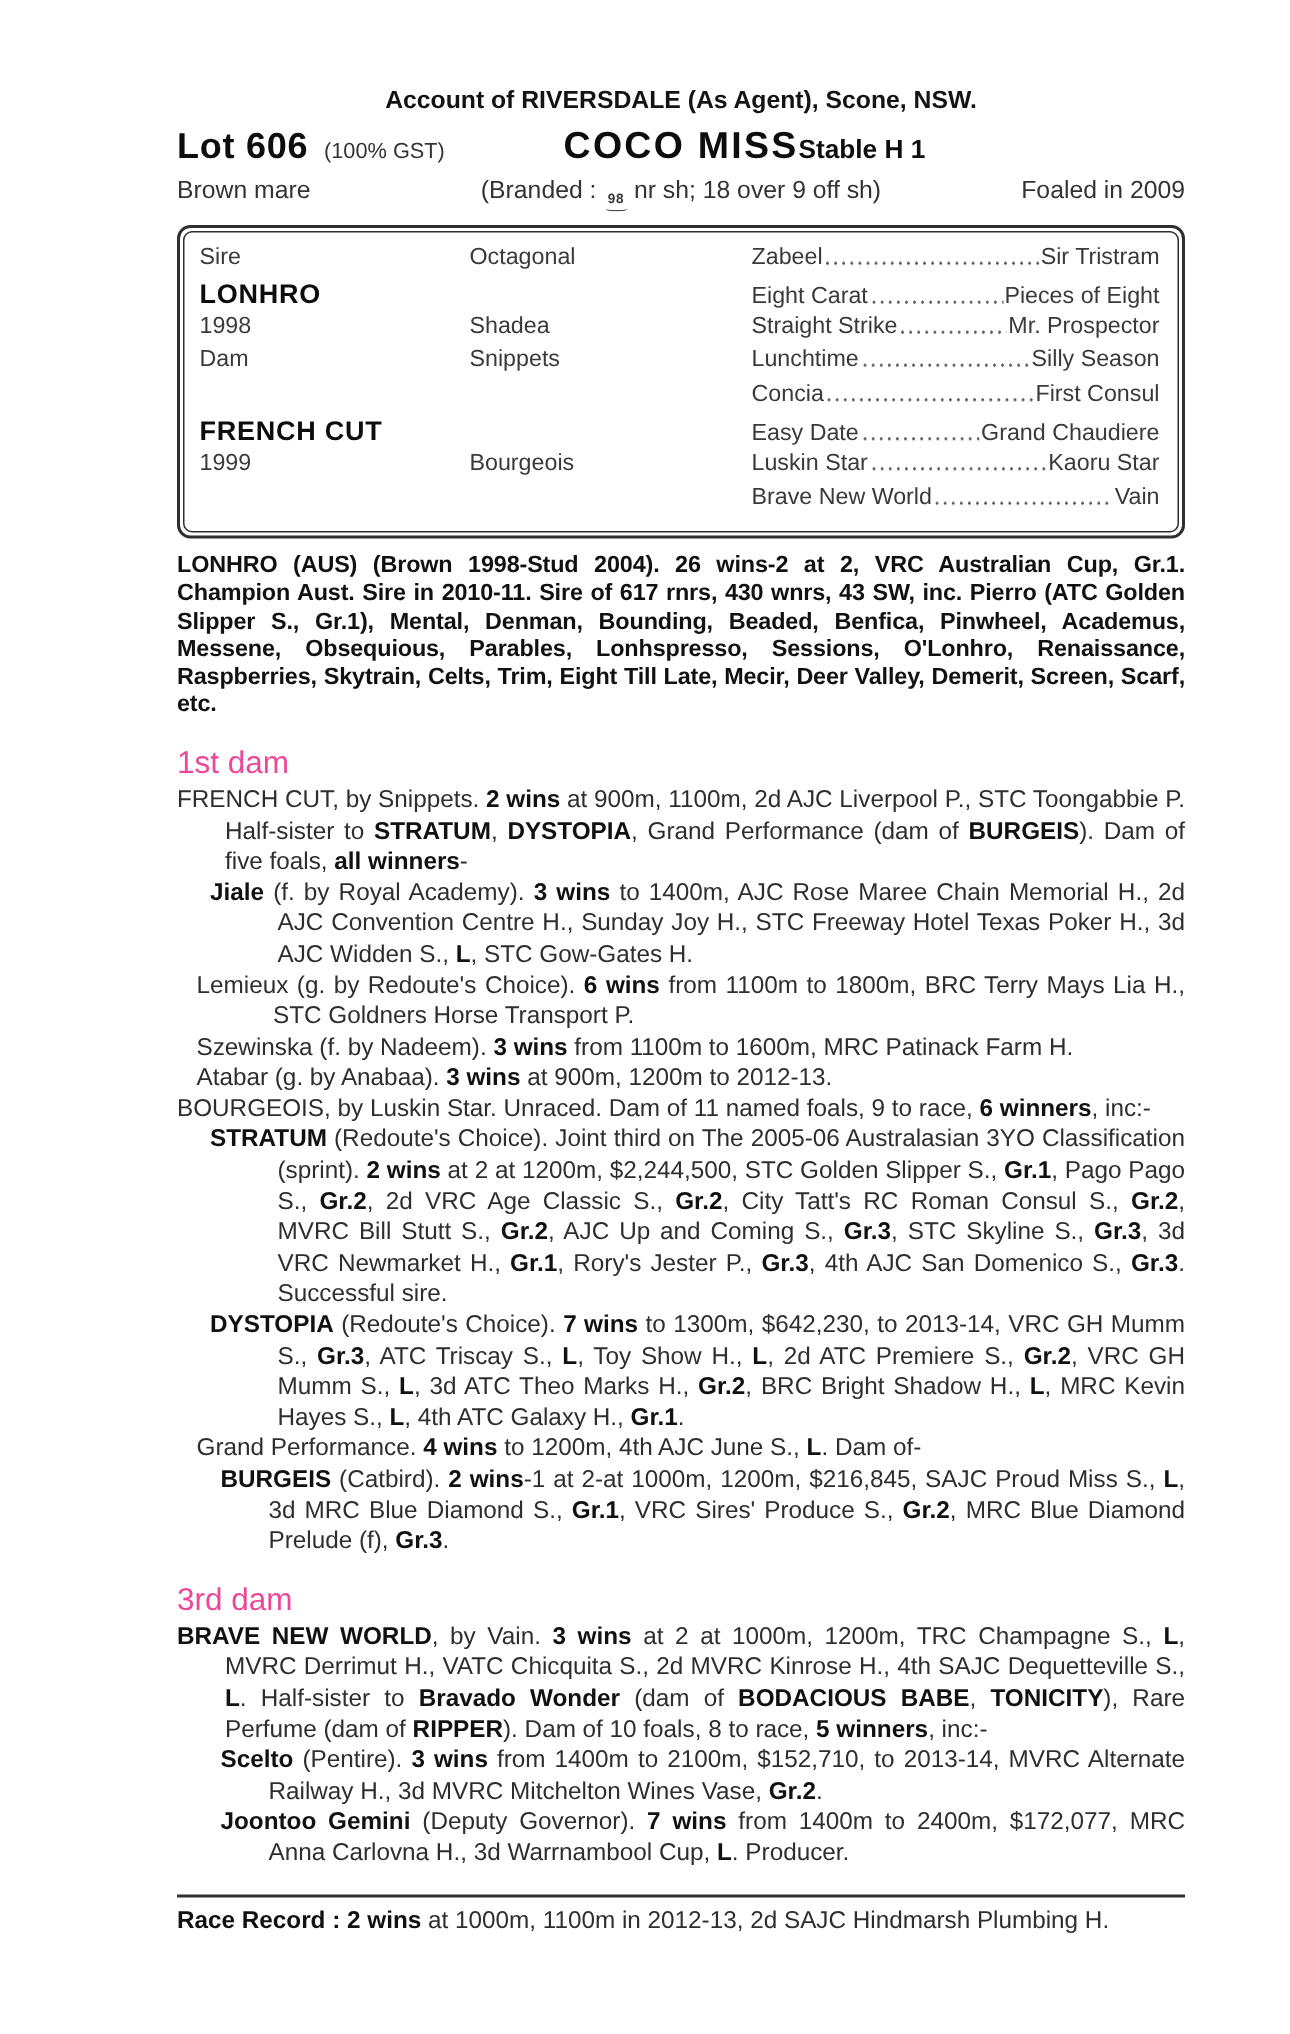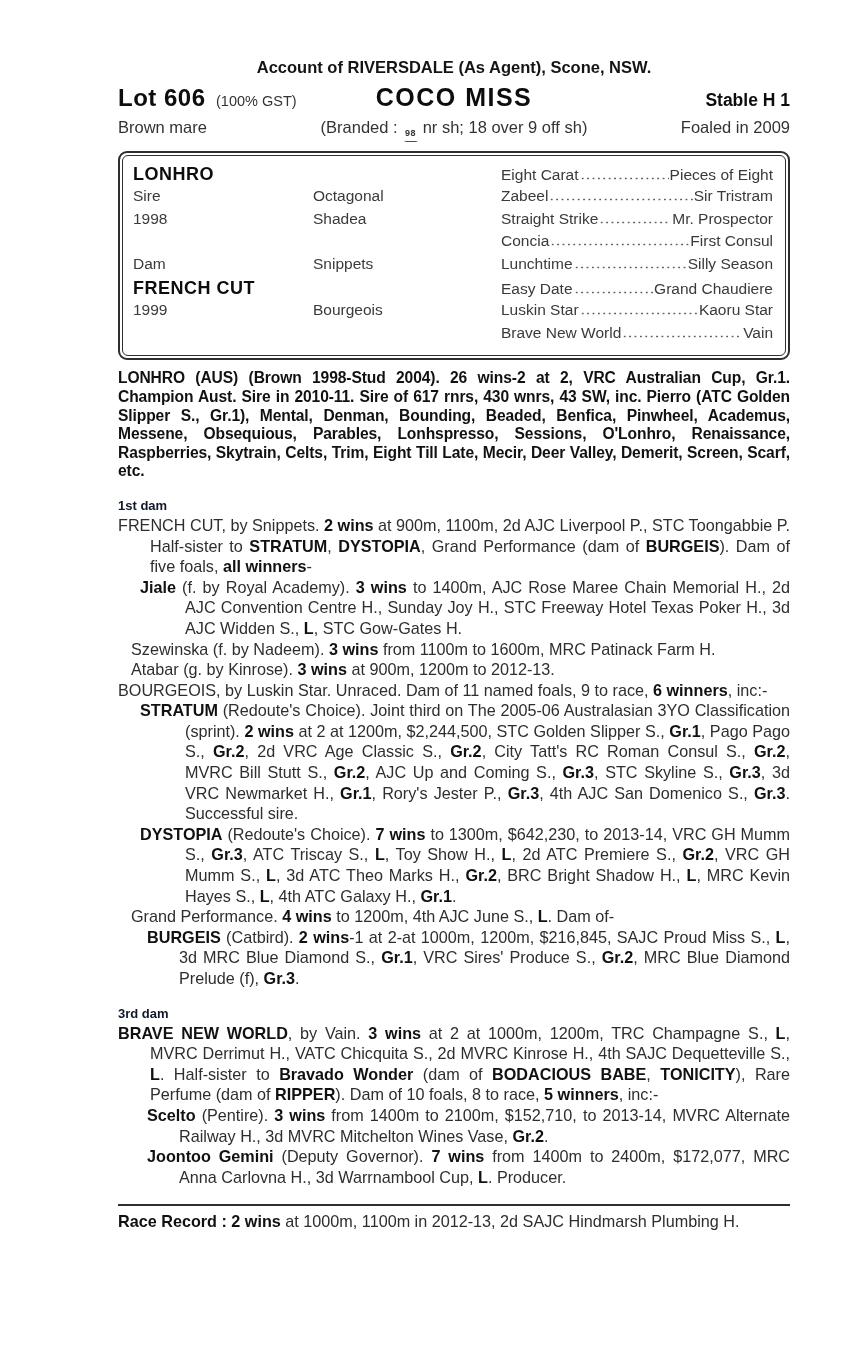--- a/index.html
+++ b/index.html
@@ -10,21 +10,21 @@
     color:#2a2a2a;
   }
   .b{font-weight:bold;color:#111;}
   
   .account{font-weight:bold;color:#141414;font-size:16.5px;text-align:center;margin-bottom:6px;}
   .lot-line{display:grid;grid-template-columns:1fr auto 1fr;align-items:baseline;margin-top:2px;}
   .lot-left{white-space:nowrap;}
   .lot-num{font-weight:bold;color:#0d0d0d;font-size:24px;letter-spacing:.5px;}
   .gst{font-size:14.5px;color:#333;margin-left:6px;}
   .horse-name{font-weight:bold;color:#0d0d0d;font-size:25px;letter-spacing:1.5px;text-align:left;}
-  .stable{font-weight:bold;color:#0d0d0d;font-size:17.5px;text-align:right;white-space:nowrap;}
+  .stable{font-weight:bold;color:#0d0d0d;font-size:17.5px;white-space:nowrap;}
   .detail-line{display:grid;grid-template-columns:1fr auto 1fr;align-items:baseline;font-size:16.5px;margin-top:6px;color:#333;}
   .detail-right{text-align:right;}
   .branded{white-space:nowrap;}
   .brand{display:inline-block;vertical-align:-3px;margin:0 5px 0 6px;line-height:1;text-align:center;}
   .brand-top{display:block;font-size:9px;letter-spacing:.5px;color:#333;font-weight:bold;}
   .brand-bot{display:block;height:3px;width:14px;border-bottom:1.6px solid #4a4a4a;border-radius:40%;}
   
   .ped-outer{margin-top:9px;border:2px solid #2e2e2e;border-radius:9px;padding:2px;}
   .ped-inner{border:1px solid #2e2e2e;border-radius:6px;padding:8px 12px 9px 10px;}
   .ped-row{display:grid;grid-template-columns:180px 188px 1fr;height:22.8px;align-items:baseline;}
@@ -33,21 +33,21 @@
   .ped-c2{font-size:15.5px;color:#3a3a3a;}
   .anc-row{display:flex;align-items:baseline;font-size:15.5px;color:#3a3a3a;}
   .anc-l,.anc-r{white-space:nowrap;}
   .leader{flex:1 1 auto;min-width:10px;height:13px;align-self:flex-end;margin:0 1px;
     background-image:radial-gradient(circle,#5a5a5a 0.9px,rgba(0,0,0,0) 1.15px);
     background-size:5.4px 5px;background-repeat:repeat-x;background-position:left 0 bottom 3px;}
   
   .sire-summary{margin-top:9px;font-weight:bold;color:#101010;font-size:15.6px;line-height:18.6px;
     text-align:justify;letter-spacing:-0.1px;}
   
-  .dam-heading{font-weight:bold;color:#0f172a;font-size:13px;margin-top:17px;margin-bottom:2px;}
+  .dam-heading{font-weight:normal;color:#ec4899;font-size:21px;margin-top:17px;margin-bottom:2px;}
   .para{font-size:16.2px;line-height:20.6px;text-align:justify;color:#2e2e2e;}
   .i0{padding-left:32px;text-indent:-32px;}
   .i1{margin-left:13px;padding-left:51px;text-indent:-51px;}
   .i2{margin-left:22px;padding-left:45px;text-indent:-45px;}
   .i3{margin-left:29px;padding-left:32px;text-indent:-32px;}
   
   .race-rule{border:none;border-top:2px solid #2e2e2e;margin:17px 0 5px 0;}
 </style>
 </head>
 <body>
@@ -69,62 +69,62 @@
     <div>Brown mare</div>
     <div class="branded">
       <span>(Branded :</span><span class="brand"><span class="brand-top">98</span><span class="brand-bot"></span></span><span>nr sh; 18 over 9 off sh)</span>
     </div>
     <div class="detail-right">Foaled in 2009</div>
   </div>
 
   <div class="ped-outer">
     <div class="ped-inner">
         <div class="ped-row">
+          <div class="ped-c1">Sire</div>
+          <div class="ped-c2">Octagonal</div>
+          <div class="anc-row">
+            <span class="anc-l">Zabeel</span>
+            <span class="leader"></span>
+            <span class="anc-r">Sir Tristram</span>
+          </div>
+        </div>
+        <div class="ped-row">
           <div class="ped-c1 ped-name">LONHRO</div>
           <div class="ped-c2"></div>
           <div class="anc-row">
             <span class="anc-l">Eight Carat</span>
             <span class="leader"></span>
             <span class="anc-r">Pieces of Eight</span>
-          </div>
-        </div>
-        <div class="ped-row">
-          <div class="ped-c1">Sire</div>
-          <div class="ped-c2">Octagonal</div>
-          <div class="anc-row">
-            <span class="anc-l">Zabeel</span>
-            <span class="leader"></span>
-            <span class="anc-r">Sir Tristram</span>
           </div>
         </div>
         <div class="ped-row">
           <div class="ped-c1">1998</div>
           <div class="ped-c2">Shadea</div>
           <div class="anc-row">
             <span class="anc-l">Straight Strike</span>
             <span class="leader"></span>
             <span class="anc-r">Mr. Prospector</span>
           </div>
         </div>
         <div class="ped-row">
+          <div class="ped-c1">Dam</div>
+          <div class="ped-c2">Snippets</div>
+          <div class="anc-row">
+            <span class="anc-l">Lunchtime</span>
+            <span class="leader"></span>
+            <span class="anc-r">Silly Season</span>
+          </div>
+        </div>
+        <div class="ped-row">
           <div class="ped-c1"></div>
           <div class="ped-c2"></div>
           <div class="anc-row">
             <span class="anc-l">Concia</span>
             <span class="leader"></span>
             <span class="anc-r">First Consul</span>
-          </div>
-        </div>
-        <div class="ped-row">
-          <div class="ped-c1">Dam</div>
-          <div class="ped-c2">Snippets</div>
-          <div class="anc-row">
-            <span class="anc-l">Lunchtime</span>
-            <span class="leader"></span>
-            <span class="anc-r">Silly Season</span>
           </div>
         </div>
         <div class="ped-row">
           <div class="ped-c1 ped-name">FRENCH CUT</div>
           <div class="ped-c2"></div>
           <div class="anc-row">
             <span class="anc-l">Easy Date</span>
             <span class="leader"></span>
             <span class="anc-r">Grand Chaudiere</span>
           </div>
@@ -149,22 +149,23 @@
         </div>
       </div>
   </div>
 
   <div class="sire-summary"><span class="b">LONHRO (AUS) (Brown 1998-Stud 2004). 26 wins-2 at 2, VRC Australian Cup, Gr.1. Champion Aust. Sire in 2010-11. Sire of 617 rnrs, 430 wnrs, 43 SW, inc. Pierro (ATC Golden Slipper S., Gr.1), Mental, Denman, Bounding, Beaded, Benfica, Pinwheel, Academus, Messene, Obsequious, Parables, Lonhspresso, Sessions, O'Lonhro, Renaissance, Raspberries, Skytrain, Celts, Trim, Eight Till Late, Mecir, Deer Valley, Demerit, Screen, Scarf, etc.</span></div>
 
   <div>
       <div class="dam-heading">1st dam</div>
       <div class="para i0"><span>FRENCH CUT, by Snippets. </span><span class="b">2 wins</span><span> at 900m, 1100m, 2d AJC Liverpool P., STC Toongabbie P. Half-sister to </span><span class="b">STRATUM</span><span>, </span><span class="b">DYSTOPIA</span><span>, Grand Performance (dam of </span><span class="b">BURGEIS</span><span>). Dam of five foals, </span><span class="b">all winners</span><span>-</span></div>
       <div class="para i2"><span class="b">Jiale</span><span> (f. by Royal Academy). </span><span class="b">3 wins</span><span> to 1400m, AJC Rose Maree Chain Memorial H., 2d AJC Convention Centre H., Sunday Joy H., STC Freeway Hotel Texas Poker H., 3d AJC Widden S., </span><span class="b">L</span><span>, STC Gow-Gates H.</span></div>
+      <div class="para i1"><span>Lemieux (g. by Redoute's Choice). </span><span class="b">6 wins</span><span> from 1100m to 1800m, BRC Terry Mays Lia H., STC Goldners Horse Transport P.</span></div>
       <div class="para i1"><span>Szewinska (f. by Nadeem). </span><span class="b">3 wins</span><span> from 1100m to 1600m, MRC Patinack Farm H.</span></div>
-      <div class="para i1"><span>Atabar (g. by Kinrose). </span><span class="b">3 wins</span><span> at 900m, 1200m to 2012-13.</span></div>
+      <div class="para i1"><span>Atabar (g. by Anabaa). </span><span class="b">3 wins</span><span> at 900m, 1200m to 2012-13.</span></div>
       <div class="para i0"><span>BOURGEOIS, by Luskin Star. Unraced. Dam of 11 named foals, 9 to race, </span><span class="b">6 winners</span><span>, inc:-</span></div>
       <div class="para i2"><span class="b">STRATUM</span><span> (Redoute's Choice). Joint third on The 2005-06 Australasian 3YO Classification (sprint). </span><span class="b">2 wins</span><span> at 2 at 1200m, $2,244,500, STC Golden Slipper S., </span><span class="b">Gr.1</span><span>, Pago Pago S., </span><span class="b">Gr.2</span><span>, 2d VRC Age Classic S., </span><span class="b">Gr.2</span><span>, City Tatt's RC Roman Consul S., </span><span class="b">Gr.2</span><span>, MVRC Bill Stutt S., </span><span class="b">Gr.2</span><span>, AJC Up and Coming S., </span><span class="b">Gr.3</span><span>, STC Skyline S., </span><span class="b">Gr.3</span><span>, 3d VRC Newmarket H., </span><span class="b">Gr.1</span><span>, Rory's Jester P., </span><span class="b">Gr.3</span><span>, 4th AJC San Domenico S., </span><span class="b">Gr.3</span><span>. Successful sire.</span></div>
       <div class="para i2"><span class="b">DYSTOPIA</span><span> (Redoute's Choice). </span><span class="b">7 wins</span><span> to 1300m, $642,230, to 2013-14, VRC GH Mumm S., </span><span class="b">Gr.3</span><span>, ATC Triscay S., </span><span class="b">L</span><span>, Toy Show H., </span><span class="b">L</span><span>, 2d ATC Premiere S., </span><span class="b">Gr.2</span><span>, VRC GH Mumm S., </span><span class="b">L</span><span>, 3d ATC Theo Marks H., </span><span class="b">Gr.2</span><span>, BRC Bright Shadow H., </span><span class="b">L</span><span>, MRC Kevin Hayes S., </span><span class="b">L</span><span>, 4th ATC Galaxy H., </span><span class="b">Gr.1</span><span>.</span></div>
       <div class="para i1"><span>Grand Performance. </span><span class="b">4 wins</span><span> to 1200m, 4th AJC June S., </span><span class="b">L</span><span>. Dam of-</span></div>
       <div class="para i3"><span class="b">BURGEIS</span><span> (Catbird). </span><span class="b">2 wins</span><span>-1 at 2-at 1000m, 1200m, $216,845, SAJC Proud Miss S., </span><span class="b">L</span><span>, 3d MRC Blue Diamond S., </span><span class="b">Gr.1</span><span>, VRC Sires' Produce S., </span><span class="b">Gr.2</span><span>, MRC Blue Diamond Prelude (f), </span><span class="b">Gr.3</span><span>.</span></div>
       <div class="dam-heading">3rd dam</div>
       <div class="para i0"><span class="b">BRAVE NEW WORLD</span><span>, by Vain. </span><span class="b">3 wins</span><span> at 2 at 1000m, 1200m, TRC Champagne S., </span><span class="b">L</span><span>, MVRC Derrimut H., VATC Chicquita S., 2d MVRC Kinrose H., 4th SAJC Dequetteville S., </span><span class="b">L</span><span>. Half-sister to </span><span class="b">Bravado Wonder</span><span> (dam of </span><span class="b">BODACIOUS BABE</span><span>, </span><span class="b">TONICITY</span><span>), Rare Perfume (dam of </span><span class="b">RIPPER</span><span>). Dam of 10 foals, 8 to race, </span><span class="b">5 winners</span><span>, inc:-</span></div>
       <div class="para i3"><span class="b">Scelto</span><span> (Pentire). </span><span class="b">3 wins</span><span> from 1400m to 2100m, $152,710, to 2013-14, MVRC Alternate Railway H., 3d MVRC Mitchelton Wines Vase, </span><span class="b">Gr.2</span><span>.</span></div>
       <div class="para i3"><span class="b">Joontoo Gemini</span><span> (Deputy Governor). </span><span class="b">7 wins</span><span> from 1400m to 2400m, $172,077, MRC Anna Carlovna H., 3d Warrnambool Cup, </span><span class="b">L</span><span>. Producer.</span></div>
     </div>

